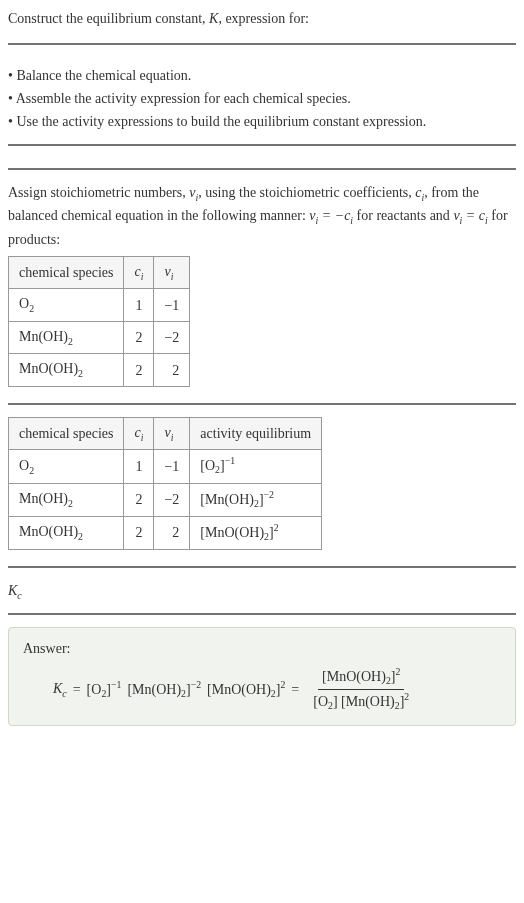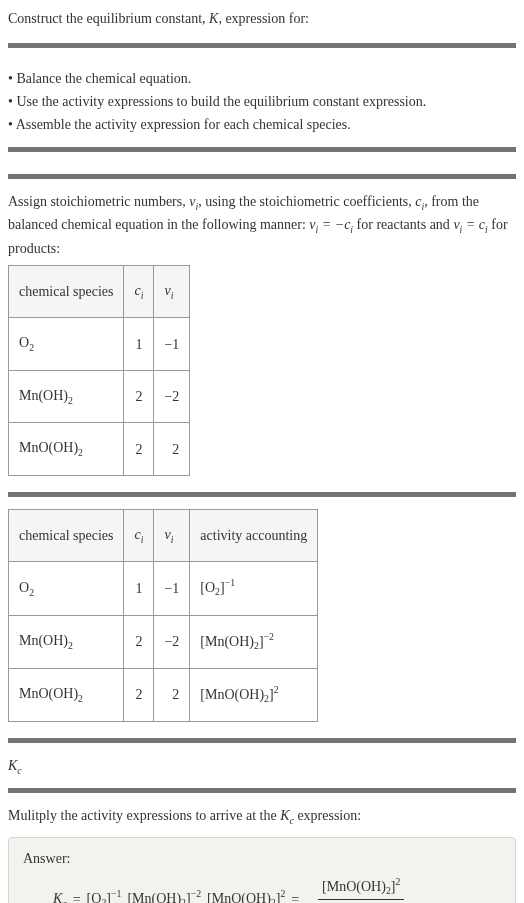--- a/index.html
+++ b/index.html
@@ -14,21 +14,21 @@
       color: #333;
       background: #fff;
       width: 524px;
       padding: 8px;
     }
     .section {
       margin-bottom: 12px;
       padding-bottom: 10px;
     }
     .section.bordered {
-      border-bottom: 5px solid #737373;
+      border-bottom: 2px solid #737373;
     }
     .intro {
       margin-bottom: 4px;
     }
     .equation {
       font-family: Georgia, serif;
       margin: 4px 0;
     }
     .sub {
       font-size: 0.7em;
@@ -46,21 +46,21 @@
     }
     .plan-item {
       margin: 2px 0;
     }
     table {
       border-collapse: collapse;
       margin: 6px 0;
     }
     th, td {
       border: 1px solid #999;
-      padding: 14px 10px;
+      padding: 4px 10px;
       text-align: left;
       font-weight: normal;
     }
     th {
       background: #f5f5f5;
     }
     td.center {
       text-align: center;
     }
     td.right {
@@ -106,22 +106,22 @@
 
 <div class="section bordered">
   <div class="intro">
     <span>Construct the equilibrium constant, <span class="italic">K</span>, expression for:</span>
   </div>
 </div>
 
 <div class="section bordered">
   <div class="plan-list">
     <div class="plan-item">• Balance the chemical equation.</div>
+    <div class="plan-item">• Assemble the activity expression for each chemical species.</div>
     <div class="plan-item">• Use the activity expressions to build the equilibrium constant expression.</div>
-    <div class="plan-item">• Assemble the activity expression for each chemical species.</div>
   </div>
 </div>
 
 <div class="section bordered">
 </div>
 
 <div class="section bordered">
   <div>
     <span>Assign stoichiometric numbers, </span><span class="italic">ν<span class="sub">i</span></span><span>, using the stoichiometric coefficients, </span><span class="italic">c<span class="sub">i</span></span><span>, from the balanced chemical equation in the following manner: </span><span class="italic">ν<span class="sub">i</span> = −c<span class="sub">i</span></span><span> for reactants and </span><span class="italic">ν<span class="sub">i</span> = c<span class="sub">i</span></span><span> for products:</span>
   </div>
@@ -151,21 +151,21 @@
     </table>
 </div>
 
 <div class="section bordered">
   <table>
     <tbody>
         <tr>
       <th>chemical species</th>
       <th><span class="italic">c<span class="sub">i</span></span></th>
       <th><span class="italic">ν<span class="sub">i</span></span></th>
-      <th>activity accounting</th>
+      <th>activity equilibrium</th>
     </tr>
     <tr>
       <td>O<span class="sub">2</span></td>
       <td class="center">1</td>
       <td class="right">−1</td>
       <td>[O<span class="sub">2</span>]<span class="sup">−1</span></td>
     </tr>
     <tr>
       <td>Mn(OH)<span class="sub">2</span></td>
       <td class="center">2</td>
@@ -180,23 +180,20 @@
     </tr>
   </tbody>
     </table>
 </div>
 
 <div class="section bordered">
   <div class="italic">K<span class="sub">c</span></div>
 </div>
 
 <div class="section">
-  <div>
-    <span>Mulitply the activity expressions to arrive at the </span><span class="italic">K<span class="sub">c</span></span><span> expression:</span>
-  </div>
   <div class="answer-box">
     <div class="answer-label">Answer:</div>
     <div class="kc-expression">
       <span class="italic">K<span class="sub">c</span></span>
       <span>=</span>
       <span>[O<span class="sub">2</span>]<span class="sup">−1</span></span>
       <span>[Mn(OH)<span class="sub">2</span>]<span class="sup">−2</span></span>
       <span>[MnO(OH)<span class="sub">2</span>]<span class="sup">2</span></span>
       <span>=</span>
       <span class="fraction">

